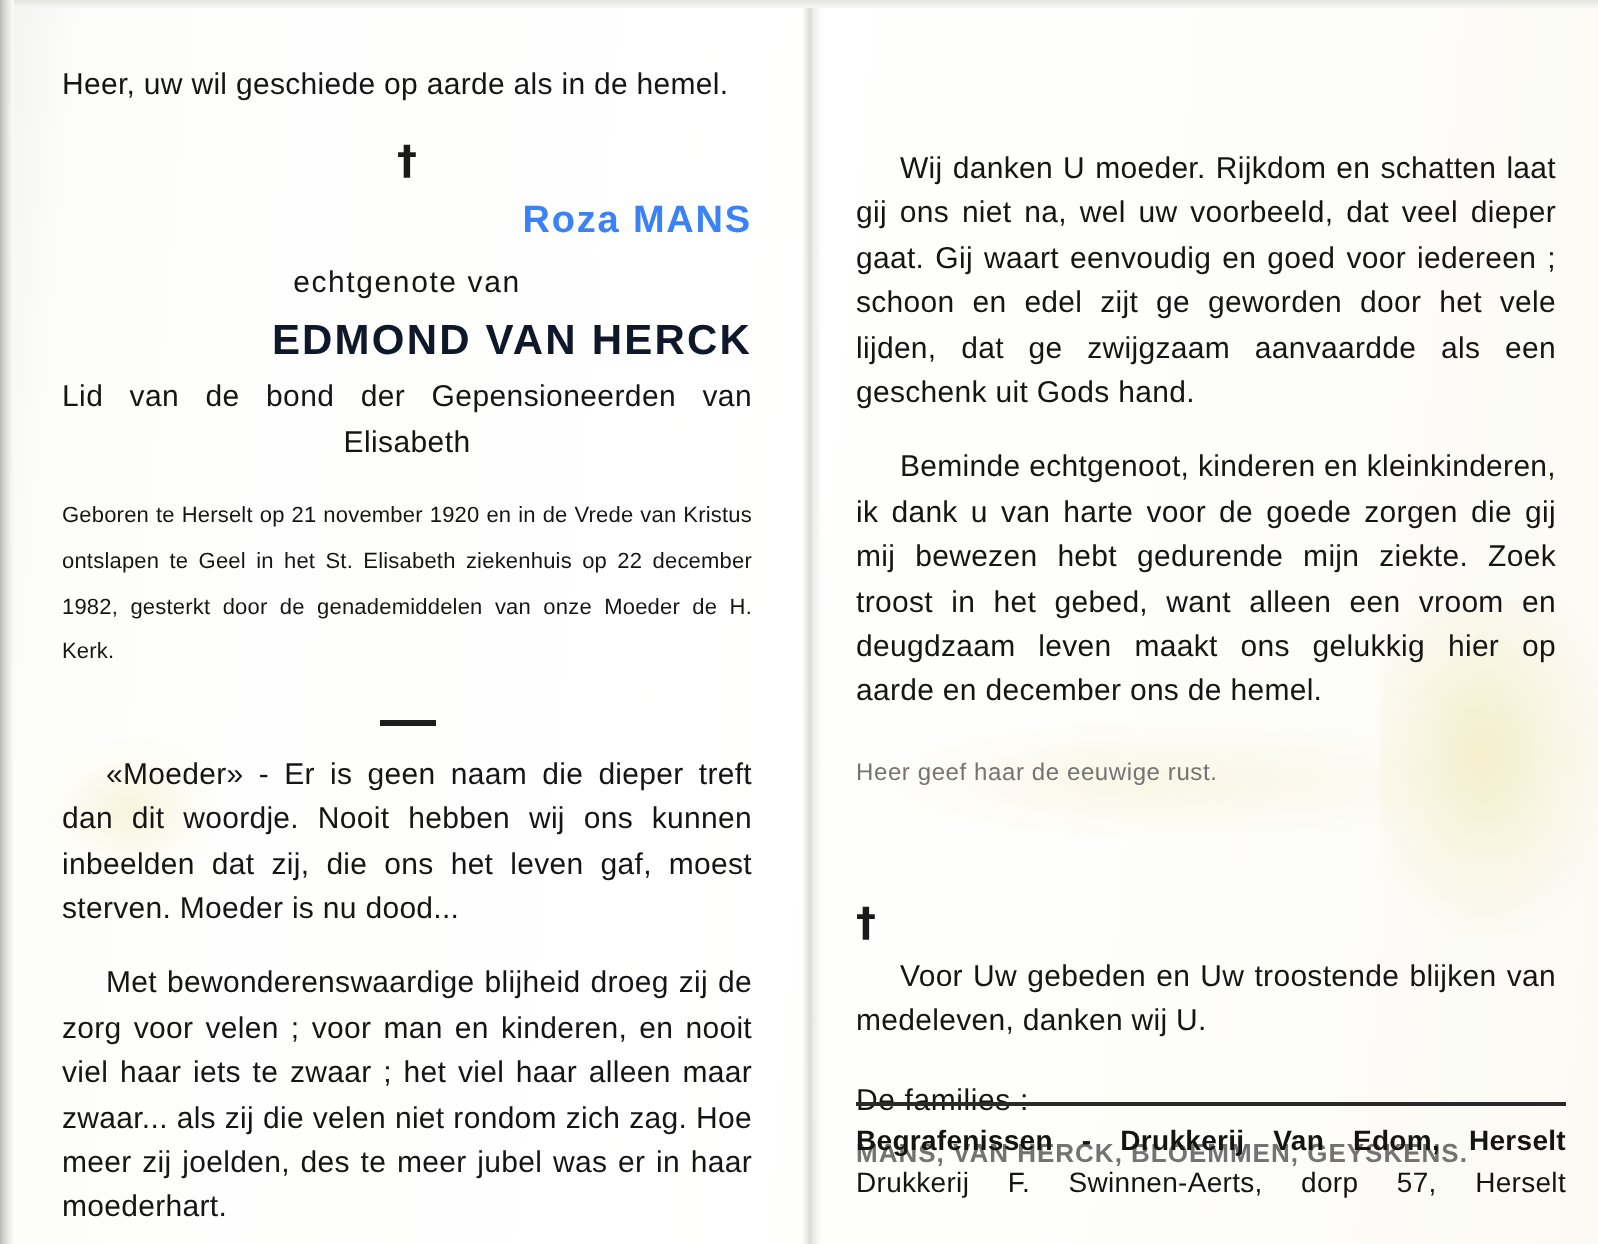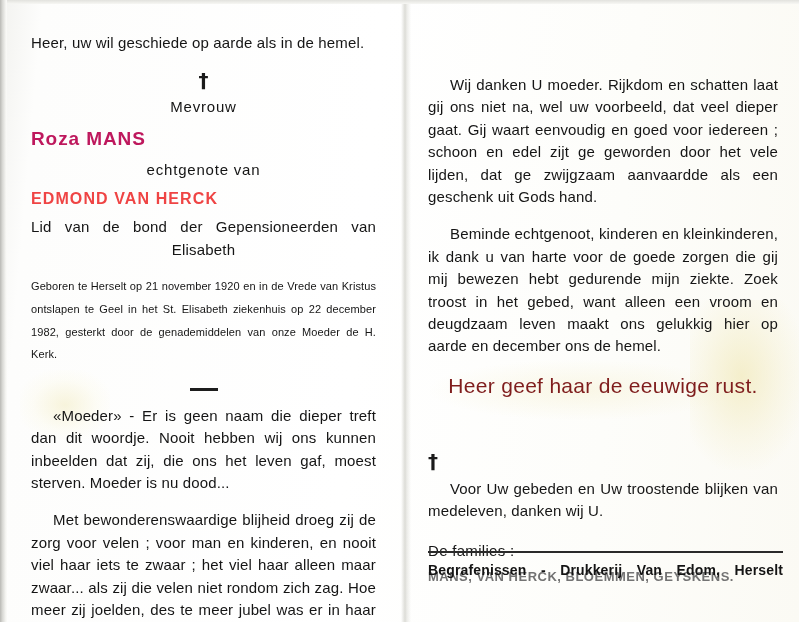--- a/index.html
+++ b/index.html
@@ -118,36 +118,36 @@
 
   .line-center {
     text-align: center;
     font-size: 15px;
     line-height: 24px;
     letter-spacing: 0.8px;
     color: #151515;
   }
 
   .name-main {
-    text-align: left;
+    text-align: right;
     font-size: 19px;
     font-weight: bold;
     line-height: 30px;
     letter-spacing: 0.9px;
-    color: #be185d;
+    color: #3b82f6;
     margin: 5px 0 4px;
   }
 
   .name-spouse {
-    text-align: left;
-    font-size: 16px;
+    text-align: right;
+    font-size: 21px;
     font-weight: bold;
     line-height: 26px;
     letter-spacing: 1.1px;
-    color: #ef4444;
+    color: #0f172a;
     margin: 4px 0 3px;
   }
 
   .membership {
     font-size: 15px;
     line-height: 23px;
     letter-spacing: 0.2px;
     text-align: justify;
     text-align-last: center;
     color: #151515;
@@ -164,25 +164,25 @@
   }
 
   .dash-divider {
     width: 28px;
     height: 3px;
     background: #1d1d1d;
     margin: 22px auto 14px;
   }
 
   .closing-center {
-    text-align: center;
-    font-size: 21px;
+    text-align: left;
+    font-size: 12px;
     line-height: 24px;
     letter-spacing: 0.3px;
-    color: #7f1d1d;
+    color: #737373;
     margin-top: 16px;
     margin-bottom: 0;
   }
 
   .thanks-block { margin-top: 6px; }
 
   .families-label {
     font-size: 15px;
     line-height: 24px;
     letter-spacing: 0.3px;
@@ -232,21 +232,20 @@
   <div class="stain-a"></div>
 
   <div class="page" id="page-left">
     <div class="col-inner" id="left-inner">
 
       <p class="para">Heer, uw wil geschiede op aarde als in de hemel.</p>
 
       <div class="cross">†</div>
 
 
-      <div class="line-center">Mevrouw</div>
 
       <div class="name-main">Roza  MANS</div>
 
       <div class="line-center">echtgenote van</div>
 
       <div class="name-spouse">EDMOND  VAN  HERCK</div>
 
       <div class="membership">Lid van de bond der Gepensioneerden van Elisabeth</div>
 
       <div class="bio">Geboren te Herselt op 21 november 1920 en in de Vrede van Kristus ontslapen te Geel in het St. Elisabeth ziekenhuis op 22 december 1982, gesterkt door de genademiddelen van onze Moeder de H. Kerk.</div>
@@ -280,18 +279,19 @@
       <div class="families-label">De families :</div>
 
       <div class="families-names">MANS, VAN HERCK, BLOEMMEN, GEYSKENS.</div>
 
     </div>
   </div>
 
   <div id="footer">
     <div class="footer-rule"></div>
     <div class="footer-line bold">Begrafenissen - Drukkerij Van Edom, Herselt</div>
+    <div class="footer-line">Drukkerij F. Swinnen-Aerts, dorp 57, Herselt</div>
   </div>
 
   <div class="edge-top"></div>
   <div class="edge-left"></div>
 
 </div>
 
 </body></html>

